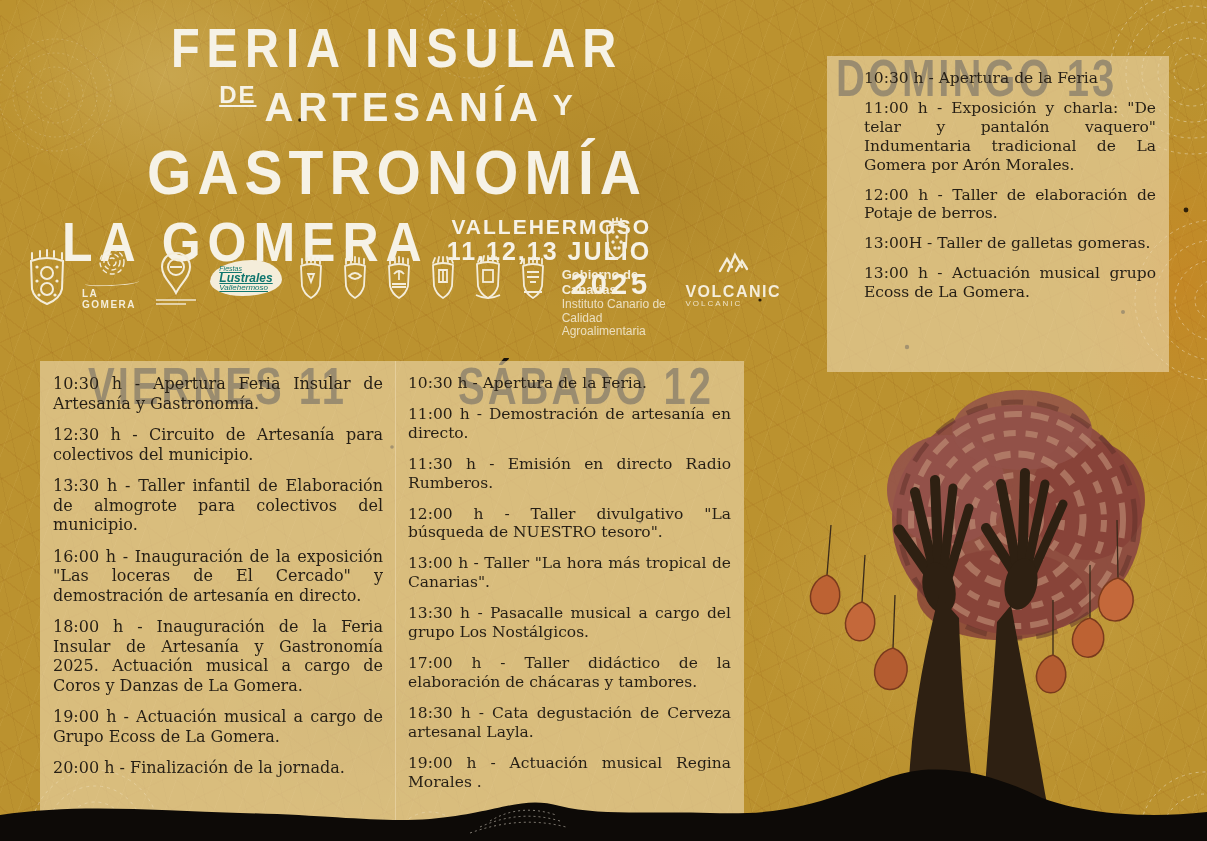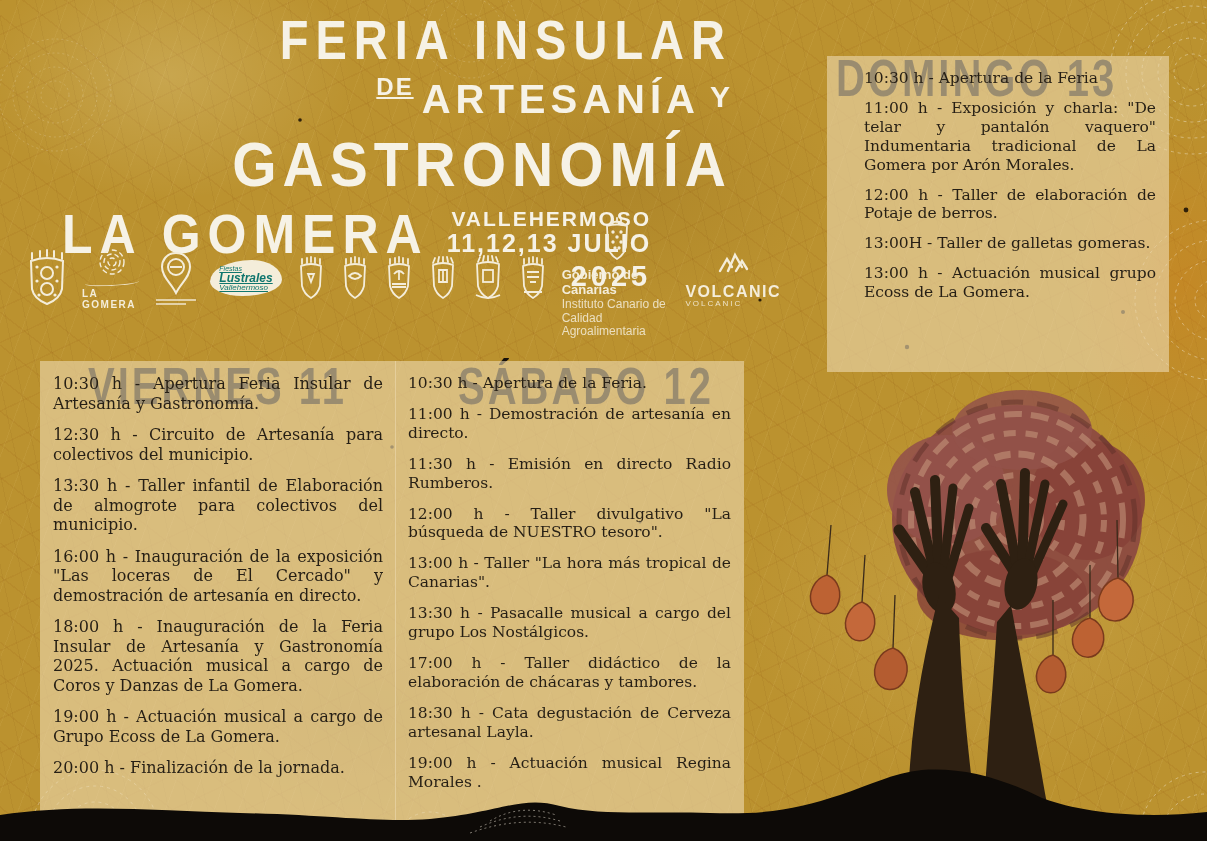--- a/index.html
+++ b/index.html
@@ -12,21 +12,21 @@
       radial-gradient(ellipse 340px 220px at 52% 22%, rgba(100,66,10,.14), transparent 60%),
       radial-gradient(ellipse 180px 260px at 98% 34%, rgba(208,122,24,.42), transparent 70%),
       radial-gradient(ellipse 420px 300px at 82% 72%, rgba(255,240,190,.12), transparent 60%),
       radial-gradient(ellipse 260px 180px at 30% 85%, rgba(110,70,12,.12), transparent 60%),
       repeating-linear-gradient(38deg, rgba(150,85,15,.11) 0 1.5px, transparent 1.5px 26px),
       repeating-linear-gradient(-25deg, rgba(150,85,15,.10) 0 1.5px, transparent 1.5px 31px),
       repeating-linear-gradient(78deg, rgba(120,70,10,.08) 0 1px, transparent 1px 19px),
       repeating-linear-gradient(-70deg, rgba(255,232,170,.06) 0 1px, transparent 1px 23px);
   }
   
-  .title-block{position:absolute;left:62px;top:12px;width:670px;text-align:right;color:#f6f2e6;line-height:1;}
+  .title-block{position:absolute;left:62px;top:20px;width:670px;text-align:center;color:#f6f2e6;line-height:1;}
   .t1{font-size:47px;font-weight:800;letter-spacing:7px;transform:scaleY(1.18);transform-origin:top;}
   .t2{margin-top:16px;font-weight:800;}
   .t2 .de{font-size:24px;letter-spacing:2px;vertical-align:18px;margin-right:8px;text-decoration:underline;}
   .t2 .main{font-size:40px;letter-spacing:5px;}
   .t2 .y{font-size:30px;letter-spacing:2px;vertical-align:6px;margin-left:10px;}
   .t3{margin-top:14px;font-size:57px;font-weight:800;letter-spacing:6px;transform:scaleY(1.1);transform-origin:top;}
   .t4row{margin-top:16px;display:flex;align-items:flex-start;justify-content:flex-start;gap:18px;}
   .t4{font-size:50px;font-weight:800;letter-spacing:7px;transform:scaleY(1.12);transform-origin:top;}
   .subblock{display:flex;flex-direction:column;align-items:flex-end;gap:2px;font-weight:800;margin-top:2px;}
   .sub-place{font-size:21px;letter-spacing:2px;}

